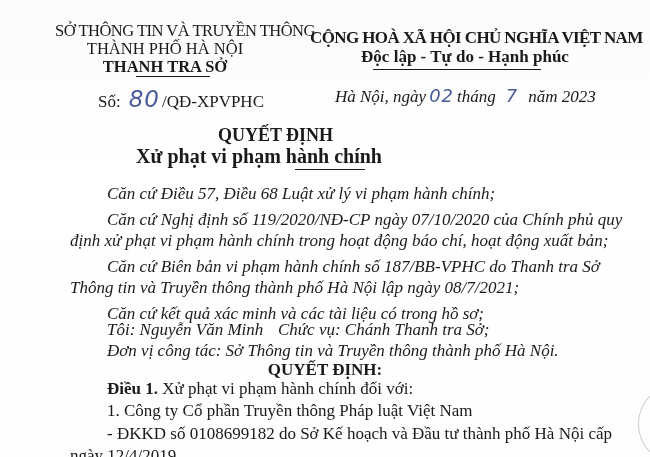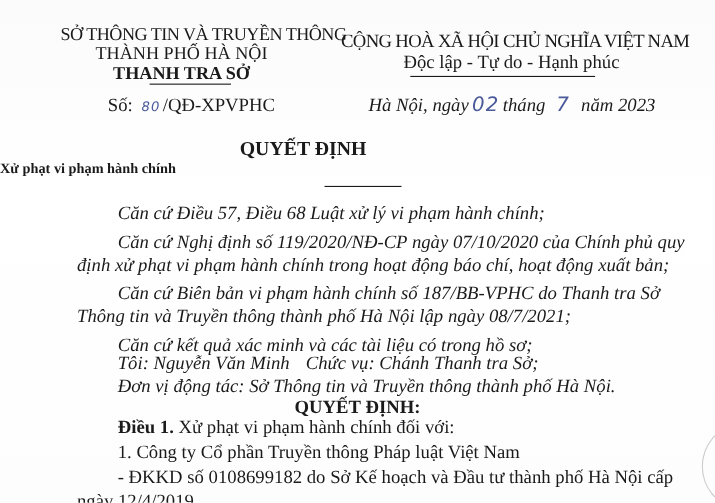--- a/index.html
+++ b/index.html
@@ -32,46 +32,46 @@
     .docnum {
       left: 98px; top: 86px; font-size: 17px;
     }
     .ink {
       font-family: "DejaVu Sans", sans-serif;
       font-style: italic;
       color: #4a5a9a;
       font-weight: normal;
       letter-spacing: 1px;
     }
-    .docnum .ink { font-size: 12px; margin: 0 2px 0 8px; }
+    .docnum .ink { font-size: 23px; margin: 0 2px 0 8px; }
 
     
     .hdr-right {
       left: 310px; top: 28px; width: 310px;
       font-size: 17px; line-height: 19px; text-align: center;
-      font-weight: normal;
+      font-weight: bold;
     }
     .hdr-right .l1 { letter-spacing: -0.6px; }
     .rule-right {
       left: 373px; top: 69px; width: 168px; height: 0;
       border-top: 1.5px solid #1a1a1a;
     }
     .date-line {
       left: 335px; top: 85px; font-size: 17px; font-style: italic;
     }
     .date-line .ink { font-style: italic; font-size: 18px; margin: 0 3px; }
 
     
     .title {
       left: 0; width: 551px; top: 125px;
       font-size: 18px; font-weight: bold; text-align: center;
     }
     .subtitle {
       left: 0; width: 518px; top: 145px;
-      font-size: 13px; font-weight: bold; 
+      font-size: 20px; font-weight: bold; text-align: center;
     }
     .rule-title {
       left: 295px; top: 169px; width: 70px; height: 0;
       border-top: 1.5px solid #1a1a1a;
     }
 
     
     .para {
       font-size: 17px; font-style: italic; line-height: 20px;
     }
@@ -122,21 +122,21 @@
 
 <div class="abs para indent" style="top:184px">Căn cứ Điều 57, Điều 68 Luật xử lý vi phạm hành chính;</div>
 <div class="abs para indent" style="top:210px">Căn cứ Nghị định số 119/2020/NĐ-CP ngày 07/10/2020 của Chính phủ quy</div>
 <div class="abs para flush" style="top:231px">định xử phạt vi phạm hành chính trong hoạt động báo chí, hoạt động xuất bản;</div>
 <div class="abs para indent" style="top:257px">Căn cứ Biên bản vi phạm hành chính số 187/BB-VPHC do Thanh tra Sở</div>
 <div class="abs para flush" style="top:278px">Thông tin và Truyền thông thành phố Hà Nội lập ngày 08/7/2021;</div>
 <div class="abs para indent" style="top:304px">Căn cứ kết quả xác minh và các tài liệu có trong hồ sơ;</div>
 
 <div class="abs para indent" style="top:320px">Tôi: Nguyễn Văn Minh</div>
 <div class="abs para" style="left:278px; top:320px">Chức vụ: Chánh Thanh tra Sở;</div>
-<div class="abs para indent" style="top:341px">Đơn vị động tác: Sở Thông tin và Truyền thông thành phố Hà Nội.</div>
+<div class="abs para indent" style="top:341px">Đơn vị công tác: Sở Thông tin và Truyền thông thành phố Hà Nội.</div>
 
 <div class="abs decide">QUYẾT ĐỊNH:</div>
 <div class="abs normal" style="left:107px; top:379px">
   <span class="bold">Điều 1.</span><span> Xử phạt vi phạm hành chính đối với:</span>
 </div>
 <div class="abs normal" style="left:107px; top:401px">1. Công ty Cổ phần Truyền thông Pháp luật Việt Nam</div>
 <div class="abs normal" style="left:107px; top:424px">- ĐKKD số 0108699182 do Sở Kế hoạch và Đầu tư thành phố Hà Nội cấp</div>
 <div class="abs normal" style="left:70px; top:446px">ngày 12/4/2019</div>
 
 <div class="abs stamp"></div>

